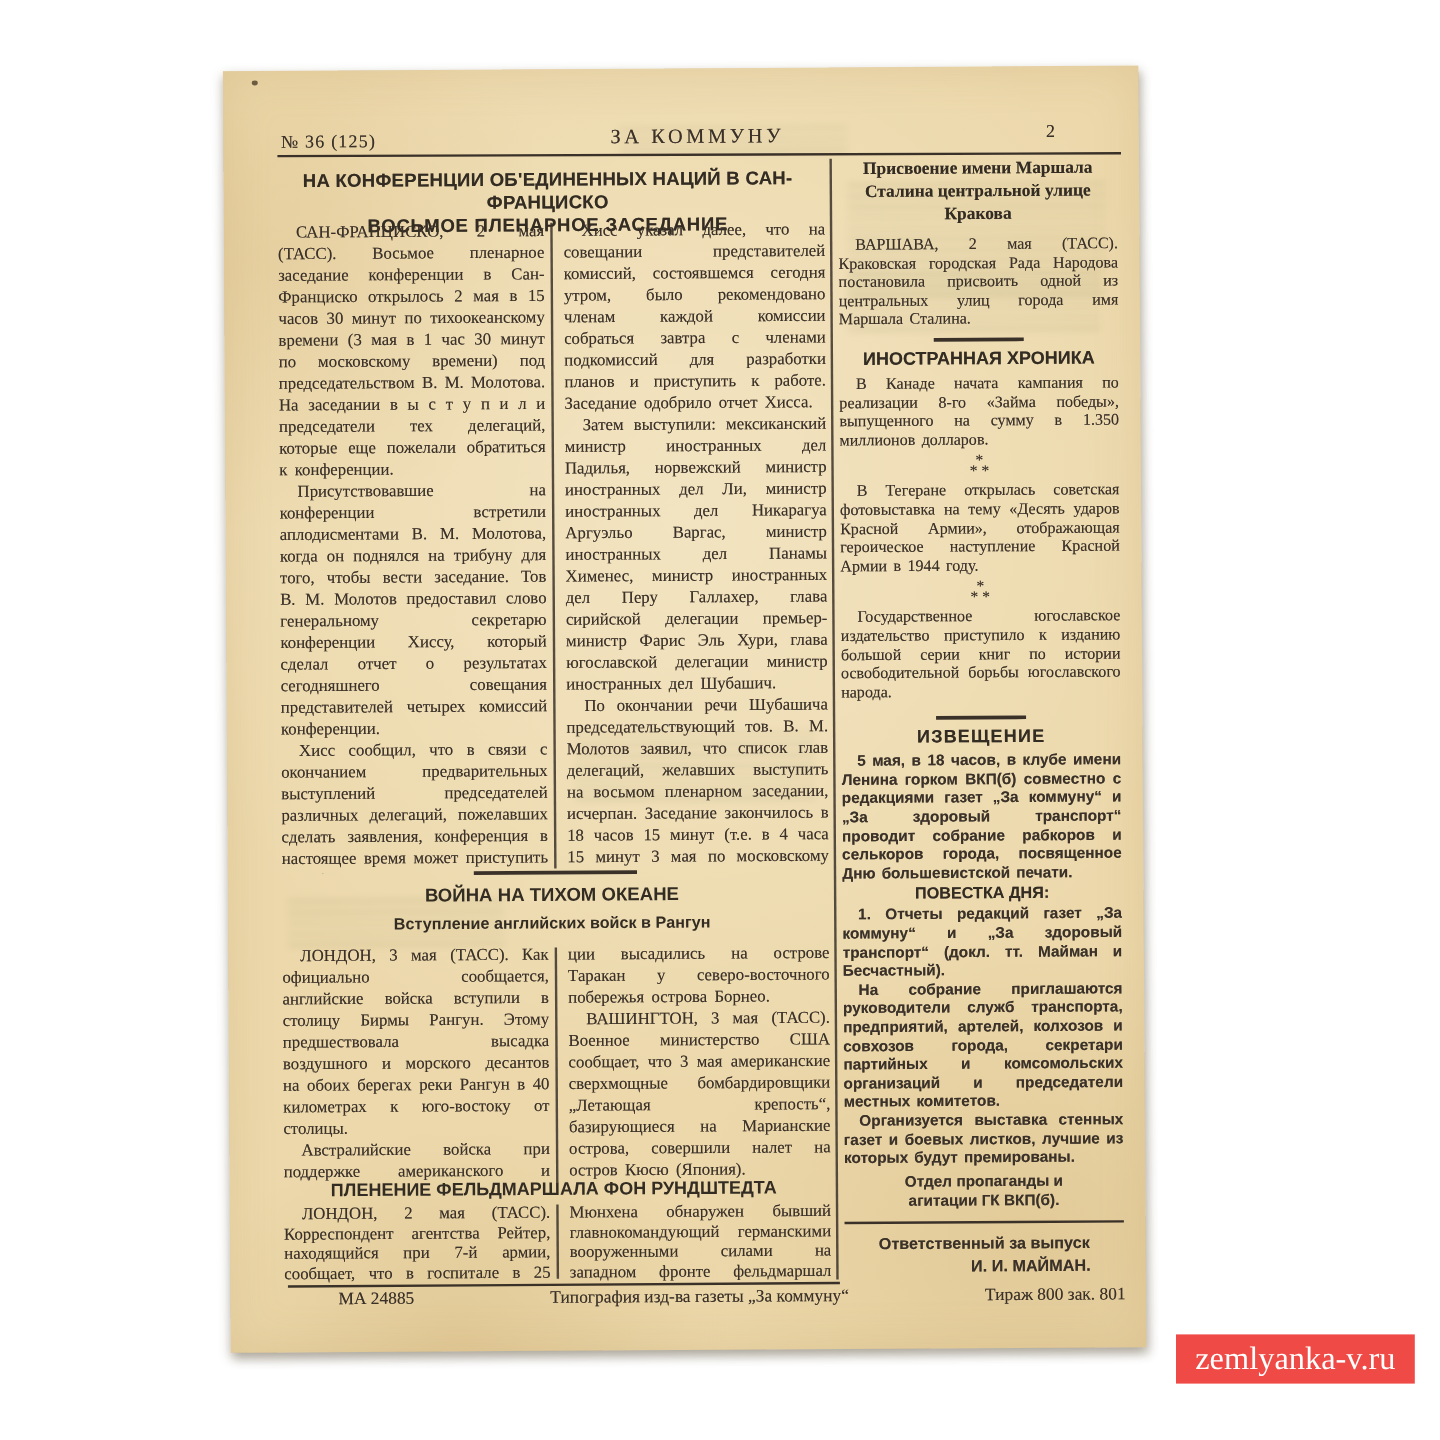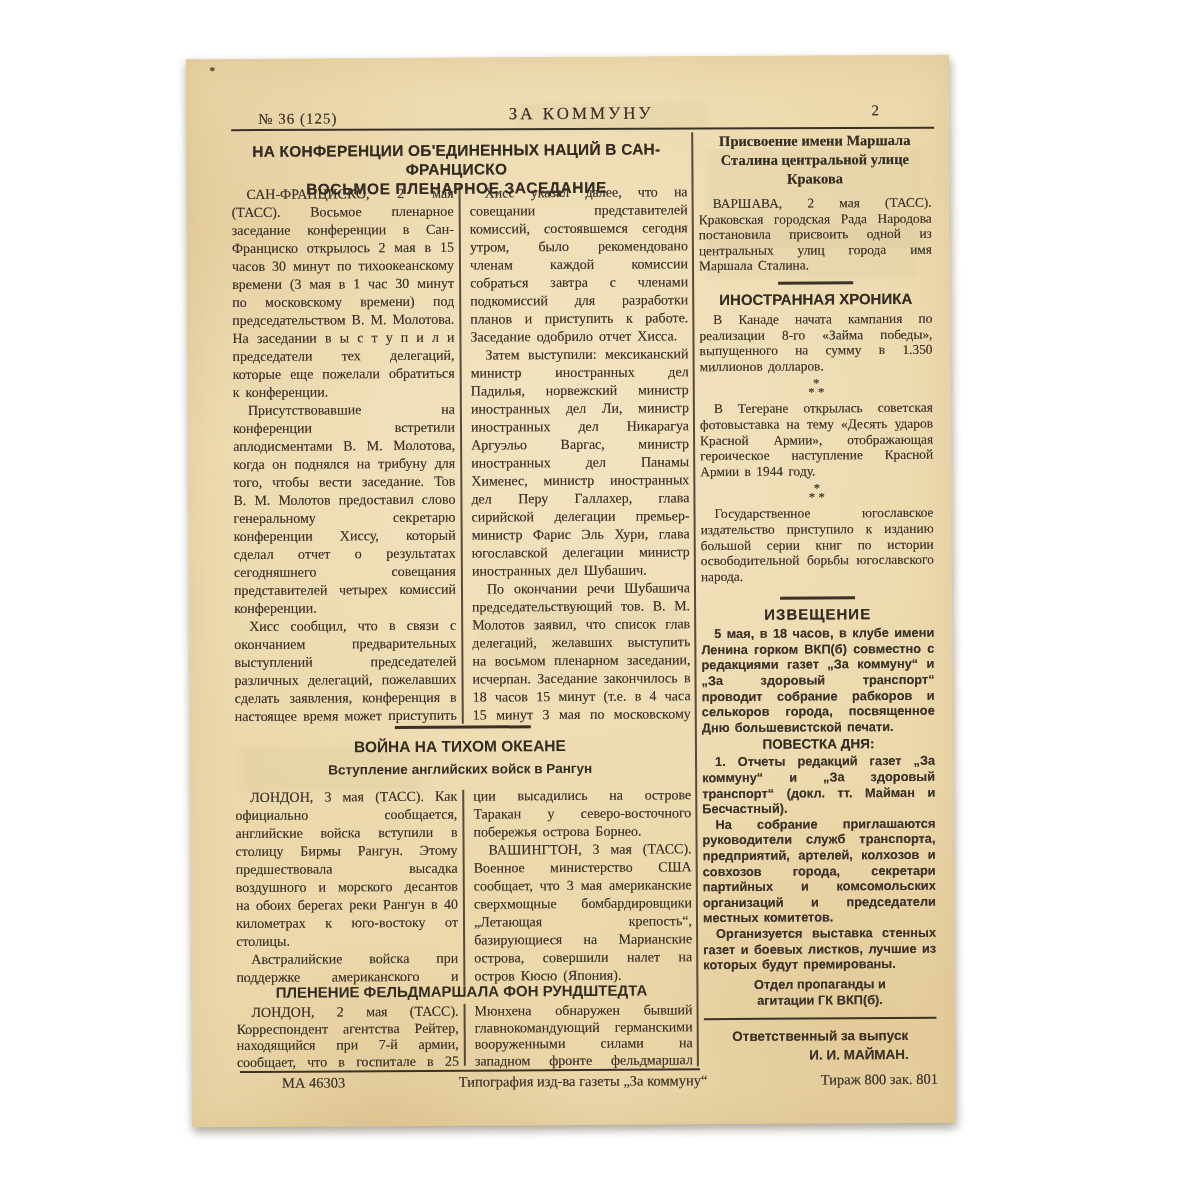--- a/index.html
+++ b/index.html
@@ -19,21 +19,21 @@
       radial-gradient(45% 30% at 6% 15%, rgba(196,158,92,0.18), rgba(0,0,0,0) 70%),
       radial-gradient(40% 22% at 25% 99%, rgba(188,150,82,0.22), rgba(0,0,0,0) 75%),
       #ecd8ab;
     box-shadow: 0 4px 10px rgba(70,58,35,0.35), 3px 6px 8px rgba(90,70,40,0.18), inset 0 0 40px rgba(170,135,70,0.18);
   }
   .ink{color:#3a3129;text-shadow:0 0 .4px rgba(58,49,41,.55);}
   .sans{font-family:"Liberation Sans","DejaVu Sans",sans-serif;}
   .serif{font-family:"Liberation Serif","DejaVu Serif",serif;}
 
   
-  .hdr-issue{position:absolute;left:72px;top:52px;font-size:15px;letter-spacing:1px;}
+  .hdr-issue{position:absolute;left:48px;top:52px;font-size:15px;letter-spacing:1px;}
   .hdr-mast{position:absolute;left:280px;top:47px;width:230px;text-align:center;font-size:17px;letter-spacing:3px;}
   .hdr-page{position:absolute;right:70px;top:47px;font-size:15px;}
   .hdr-rule{position:absolute;left:45px;top:71px;width:703px;height:2px;background:#3a3129;transform:rotate(.15deg);}
 
   
   .vrule{position:absolute;width:1.5px;background:rgba(58,49,41,.85);}
   .hrule{position:absolute;height:2px;background:#3a3129;}
   .hrule.thick{height:3px;}
 
   
@@ -179,20 +179,23 @@
         <div>агитации ГК ВКП(б).</div>
       </div>
       <div class="c3-rule"></div>
       <div class="resp" style="margin-top:7px;text-align:center;">Ответственный  за выпуск</div>
       <div class="resp" style="text-align:right;padding-right:28px;">И. И. МАЙМАН.</div>
 
     </div>
 
     <div class="hrule" style="left:48px;top:1012px;width:460px;"></div>
     <div class="footer-row ink serif">
-      <span class="f1">МА 46303</span>
+      <span class="f1">МА 24885</span>
       <span class="f2">Типография изд-ва газеты „За коммуну“</span>
       <span class="f3">Тираж 800 зак. 801</span>
     </div>
   </div>
 
+  <div class="watermark">
+    <span>zemlyanka-v.ru</span>
+  </div>
 
 </div>
 
 </body></html>

